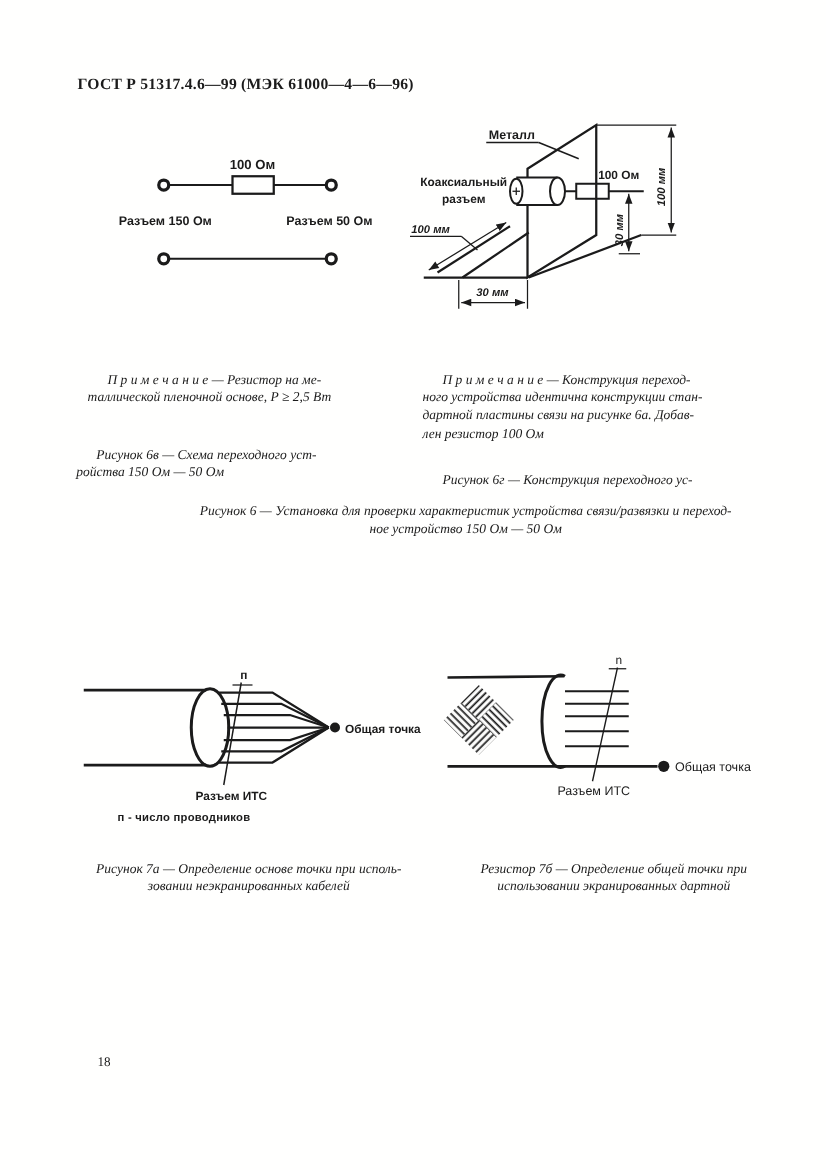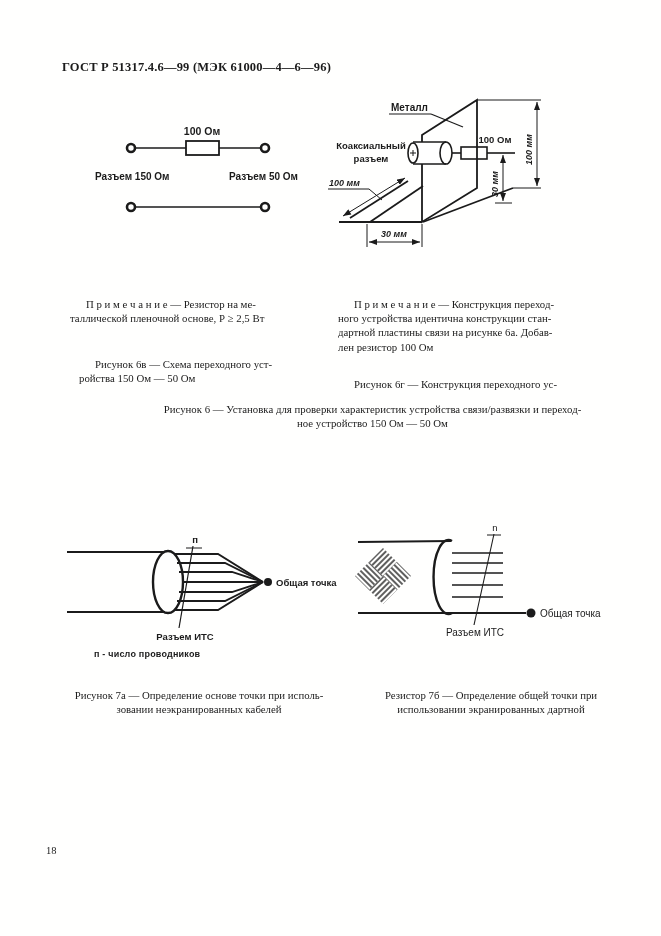--- a/index.html
+++ b/index.html
@@ -4,21 +4,21 @@
 <style>
   html,body{margin:0;padding:0;background:#e8e8e8;}
   .page{
     width:661px;height:936px;position:relative;margin:0 auto;
     background:#fffffe;color:#1b1b1b;overflow:hidden;
     font-family:"Liberation Serif", serif;
   }
   .abs{position:absolute;}
   .hdr{font-weight:bold;font-size:12.5px;letter-spacing:.2px;}
   .note,.cap{font-size:10.8px;line-height:14.2px;}
-  .line{white-space:nowrap;}
+  .line{white-space:nowrap;font-style:italic;}
   .ind{text-indent:16px;}
   .center{text-align:center;}
   .footnote{font-family:"Liberation Sans",sans-serif;font-weight:bold;font-size:9px;letter-spacing:.2px;padding-left:32px;}
   .pageno{font-size:10.5px;}
   svg{display:block;overflow:visible;}
   svg text{font-family:"Liberation Sans",sans-serif;fill:#1b1b1b;}
   .dwg{stroke:#1b1b1b;fill:none;}
 </style>
 </head>
 <body>
@@ -111,21 +111,21 @@
     <div class="line ind">П р и м е ч а н и е — Резистор на ме-</div>
     <div class="line">таллической пленочной основе, Р ≥ 2,5 Вт</div>
   </div>
   <div class="abs note" style="left:338px;top:297px;width:240px;">
     <div class="line ind">П р и м е ч а н и е — Конструкция переход-</div>
     <div class="line">ного устройства идентична конструкции стан-</div>
     <div class="line">дартной пластины связи на рисунке 6а. Добав-</div>
     <div class="line">лен резистор 100 Ом</div>
   </div>
 
-  <div class="abs cap" style="left:79px;top:357px;width:230px;">
+  <div class="abs cap" style="left:61px;top:357px;width:230px;">
     <div class="line ind">Рисунок 6в — Схема переходного уст-</div>
     <div class="line">ройства 150 Ом — 50 Ом</div>
   </div>
   <div class="abs cap" style="left:338px;top:357px;width:240px;margin-top:20px;">
     <div class="line ind">Рисунок 6г — Конструкция переходного ус-</div>
   </div>
 
   <div class="abs cap center" style="left:0;top:402px;width:661px;padding-left:42px;">
     <div class="line">Рисунок 6 — Установка для проверки характеристик устройства связи/развязки и переход-</div>
     <div class="line">ное устройство 150 Ом — 50 Ом</div>
@@ -192,15 +192,15 @@
 
   <div class="abs cap center" style="left:58px;top:688px;width:282px;">
     <div class="line">Рисунок 7а — Определение основе точки при исполь-</div>
     <div class="line">зовании неэкранированных кабелей</div>
   </div>
   <div class="abs cap center" style="left:352px;top:688px;width:278px;">
     <div class="line">Резистор 7б — Определение общей точки при</div>
     <div class="line">использовании экранированных дартной</div>
   </div>
 
-  <div class="abs pageno" style="left:46px;top:845px;">18</div>
+  <div class="abs pageno" style="left:78px;top:845px;">18</div>
 
 </div>
 
 </body></html>

